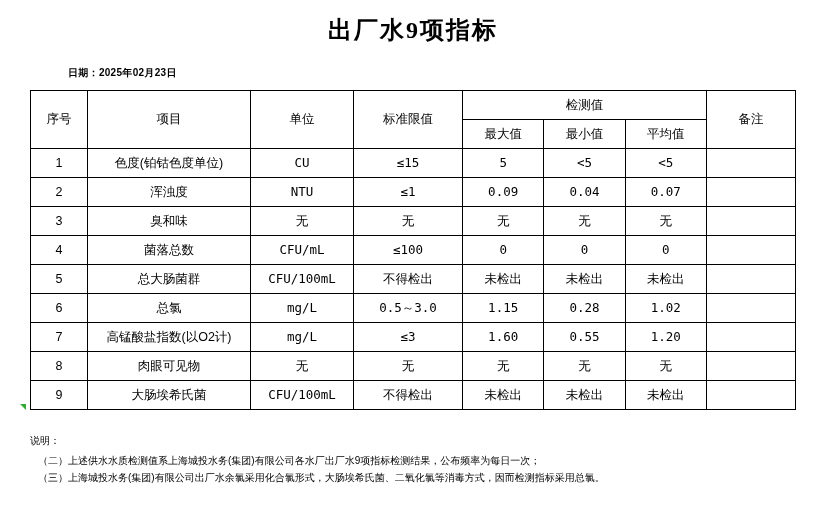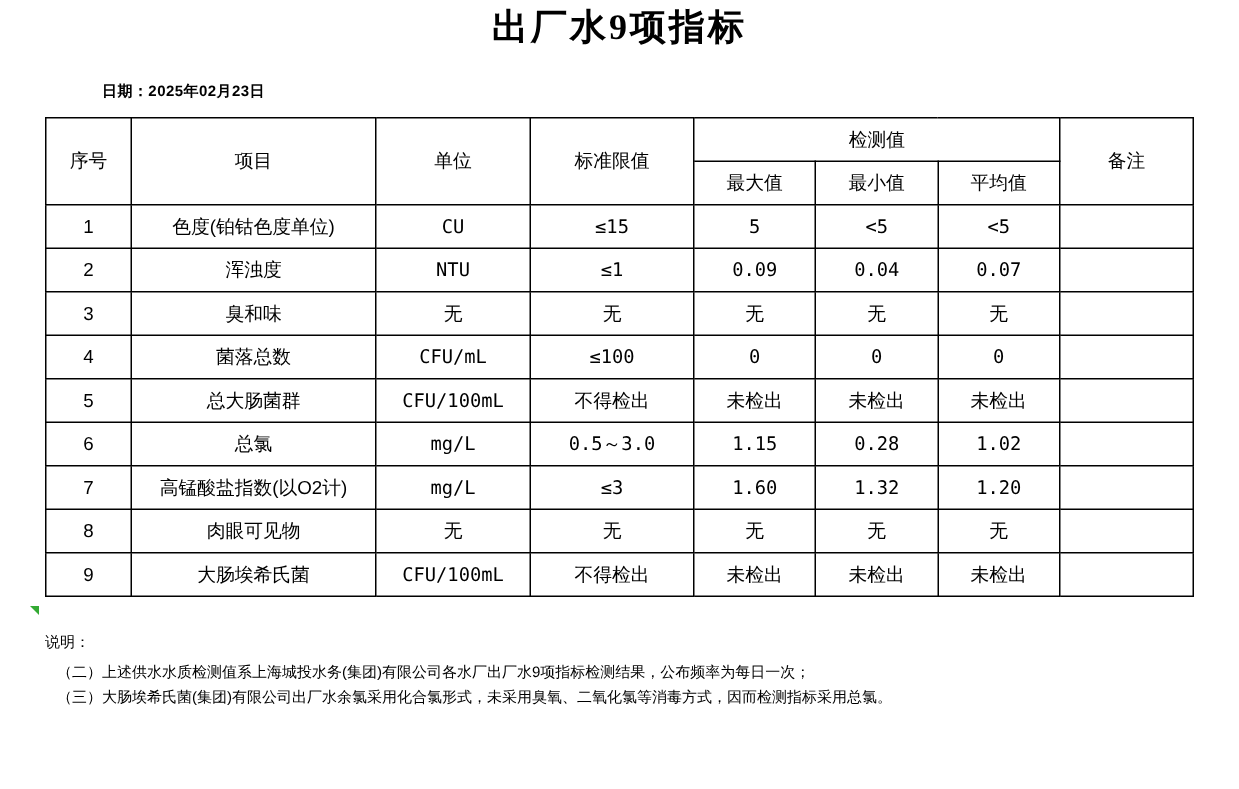--- a/index.html
+++ b/index.html
@@ -18,21 +18,21 @@
     position: relative;
     width: 826px;
     height: 526px;
   }
   .title {
     text-align: center;
     font-family: "Liberation Serif", serif;
     font-size: 24px;
     font-weight: bold;
     letter-spacing: 2px;
-    padding-top: 2px;
+    padding-top: 14px;
     padding-bottom: 6px;
   }
   .date-line {
     font-size: 10px;
     margin-left: 68px;
     margin-top: 14px;
     margin-bottom: 10px;
     letter-spacing: 0.3px;
     font-weight: bold;
   }
@@ -175,21 +175,21 @@
         <td class="mono">0.28</td>
         <td class="mono">1.02</td>
         <td></td>
       </tr>
       <tr>
         <td>7</td>
         <td class="left-cell">高锰酸盐指数(以O2计)</td>
         <td class="left-cell mono">mg/L</td>
         <td class="left-cell mono">≤3</td>
         <td class="mono">1.60</td>
-        <td class="mono">1.32</td>
+        <td class="mono">0.55</td>
         <td class="mono">1.20</td>
         <td></td>
       </tr>
       <tr>
         <td>8</td>
         <td class="left-cell">肉眼可见物</td>
         <td class="left-cell">无</td>
         <td class="left-cell">无</td>
         <td>无</td>
         <td>无</td>
@@ -207,16 +207,16 @@
         <td></td>
       </tr>
     </tbody>
   </table>
 
   <div class="green-mark" style="left:20px; top:404px;"></div>
 
   <div class="notes">
     <div class="head">说明：</div>
     <div class="item">（二）上述供水水质检测值系上海城投水务(集团)有限公司各水厂出厂水9项指标检测结果，公布频率为每日一次；</div>
-    <div class="item">（三）大肠埃希氏菌(集团)有限公司出厂水余氯采用化合氯形式，未采用臭氧、二氧化氯等消毒方式，因而检测指标采用总氯。</div>
+    <div class="item">（三）上海城投水务(集团)有限公司出厂水余氯采用化合氯形式，大肠埃希氏菌、二氧化氯等消毒方式，因而检测指标采用总氯。</div>
   </div>
 
 </div>
 
 </body></html>

